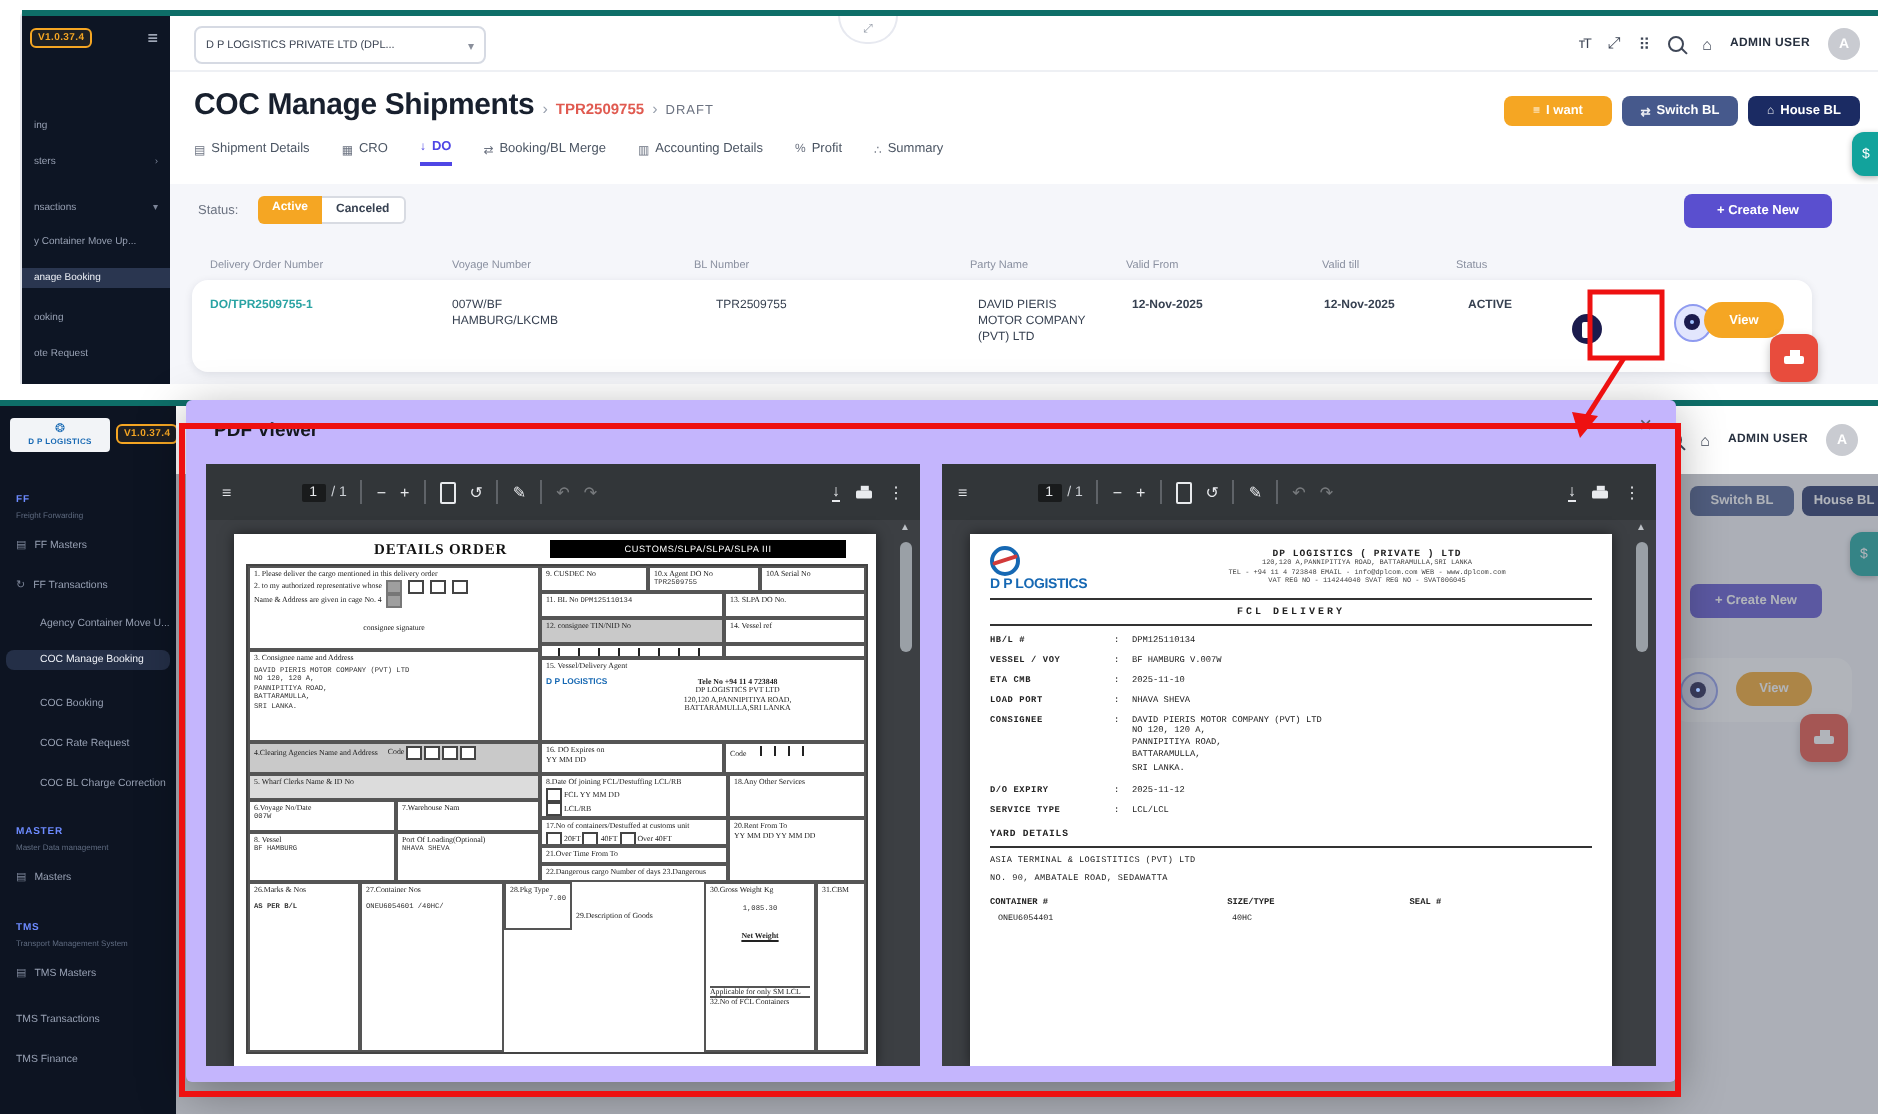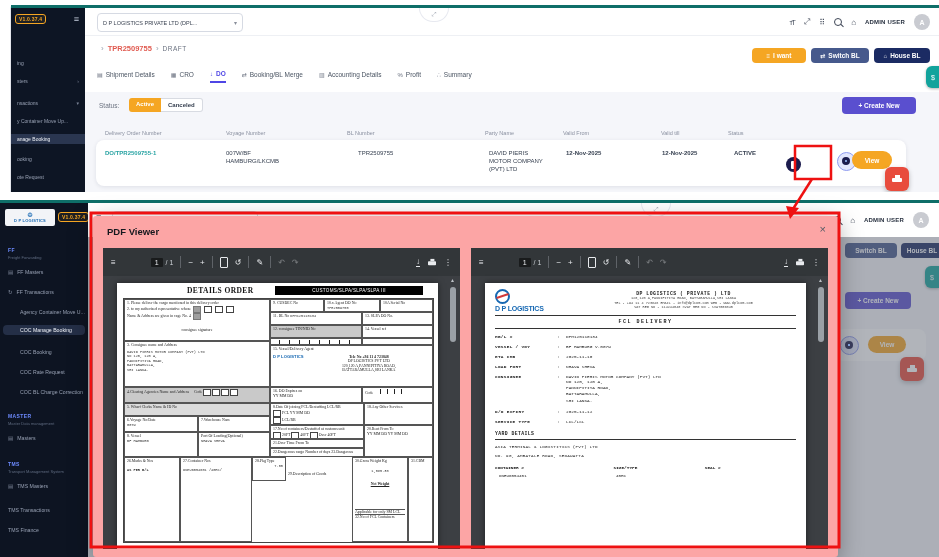--- a/index.html
+++ b/index.html
@@ -78,21 +78,21 @@
   .sb-sub{position:absolute;left:8px;font-size:4px;color:#5f6b80;}
   .sb-it{position:absolute;left:0;right:0;padding:2px 4px 2px 8px;font-size:5.2px;color:#97a0b3;display:flex;align-items:center;gap:4px;white-space:nowrap;overflow:hidden;}
   .sb-it .sic{font-size:5.5px;color:#7b8497;}
   .sb-it.ind{padding-left:20px;}
   .sb-it.sel{background:#242f47;color:#eef1f7;border-radius:4px;margin:0 3px;padding-left:17px;}
   .w2-top{position:absolute;left:88px;right:0;top:3px;height:34px;background:#fff;border-bottom:1px solid #eceef3;}
   .w2-bg{position:absolute;left:88px;right:0;top:37px;bottom:0;background:#f5f6fa;overflow:hidden;}
   .dim{position:absolute;inset:0;background:rgba(92,98,110,.48);}
 
   
-  .modal{position:absolute;left:93px;top:16px;width:745px;height:341px;background:#fca5a5;border-radius:3px;
+  .modal{position:absolute;left:93px;top:0;width:745px;height:341px;background:#c4b5fd;border-radius:3px;
          box-shadow:0 6px 24px rgba(0,0,0,.35);}
   .modal-title{position:absolute;left:14px;top:10px;font-size:9.5px;font-weight:bold;color:#15181e;}
   .modal-x{position:absolute;right:12px;top:7px;font-size:11px;color:#555b66;}
   .pdf-panel{position:absolute;top:32px;bottom:8px;background:#3c3f43;overflow:hidden;}
   .pp-left{left:10px;width:357px;}
   .pp-right{left:378px;width:357px;}
   .pdf-toolbar{position:absolute;left:0;right:0;top:0;height:28px;background:#323639;display:flex;align-items:center;
                padding:0 8px;gap:7px;color:#e8eaed;font-size:8px;}
   .pt-page{background:#191b1c;padding:1px 4px;font-size:7px;border-radius:1px;}
   .pt-of{font-size:7px;color:#cdd1d6;}
@@ -201,20 +201,21 @@
         <span>⤢</span>
         <span>⠿</span>
         <span class="icon-search"></span>
         <span>⌂</span>
         <span class="username">ADMIN USER</span>
         <span class="avatar">A</span>
       </div>
       <div style="position:absolute;left:0;right:0;top:27px;height:1px;background:#eef0f4;"></div>
 
       <div class="abs" style="left:12px;top:36px;display:flex;align-items:baseline;">
+        <span class="pagetitle">COC Manage Shipments</span>
         <span class="crumb-sep">›</span>
         <span class="crumb-ref">TPR2509755</span>
         <span class="crumb-sep">›</span>
         <span class="crumb-state">DRAFT</span>
       </div>
       <div class="abs" style="right:10px;top:40px;display:flex;gap:5px;">
         <div class="btn" style="background:#f5a623;width:54px;height:15px;">
             <span class="bic">≡</span>
             <span>I want</span>
           </div>

